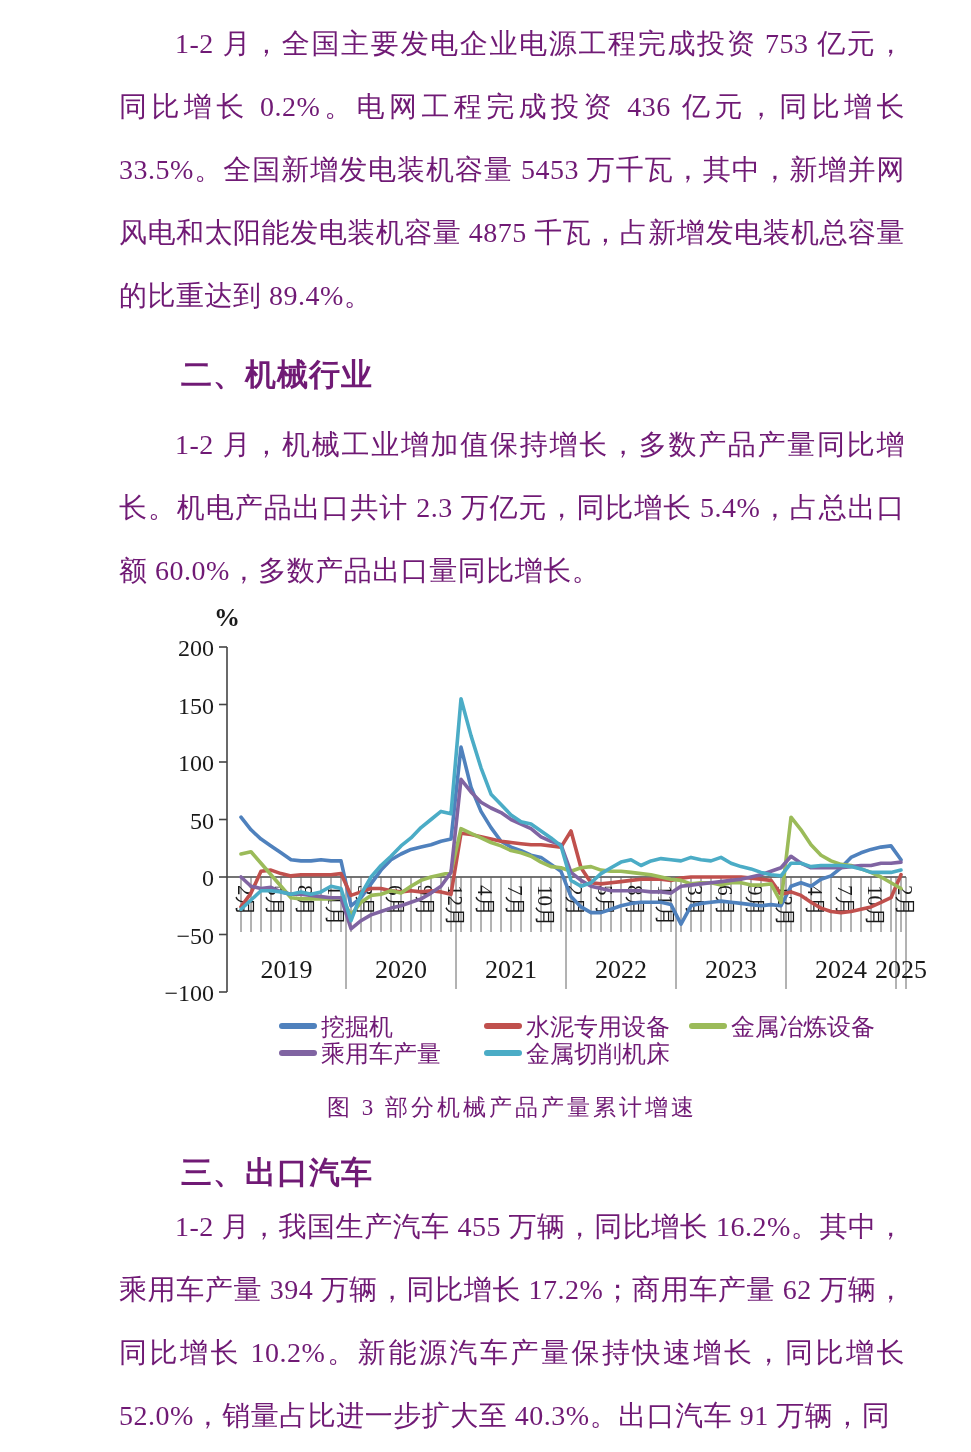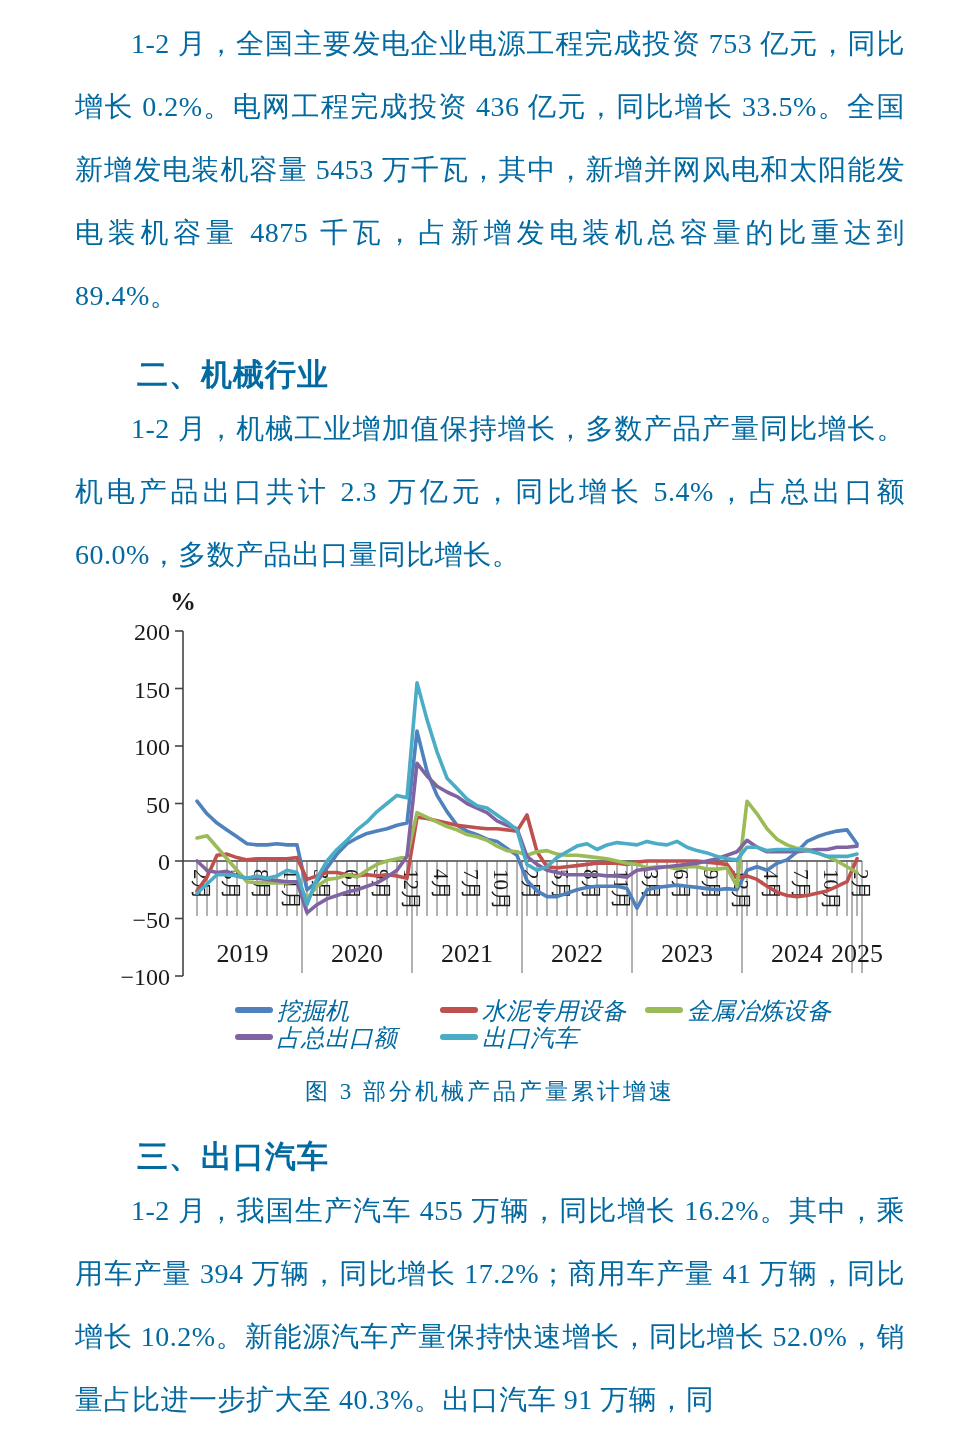--- a/index.html
+++ b/index.html
@@ -1,53 +1,53 @@
 <!DOCTYPE html>
 <html><head>
 <meta charset="utf-8">
 <style>
   html,body{margin:0;padding:0;background:#ffffff;}
   .page{
     position:relative;
     width:971px;height:1452px;
     box-sizing:border-box;
-    padding:12px 66px 0 75px;
+    padding:12px 66px 0 119px;
     background:#ffffff;
     overflow:hidden;
     font-family:"Liberation Serif","DejaVu Serif",serif;
-    color:#0369a1;
+    color:#701a75;
   }
   p.para{
     margin:0;
     font-size:28px;
     line-height:63px;
     text-align:justify;
     text-justify:inter-ideograph;
     text-indent:2em;
     letter-spacing:0.5px;
   }
   h2.sec{
     margin:26px 0 0 0;
     font-family:"Liberation Sans","DejaVu Sans",sans-serif;
     font-weight:700;
     font-size:31px;
     line-height:44px;
     text-indent:2em;
     letter-spacing:1px;
   }
-  h2.sec.first{}
+  h2.sec.first{margin-bottom:16px;}
   figure.fig{margin:0;padding:0;}
   .chart-wrap{margin-left:10px;}
   svg text{font-family:"Liberation Serif","DejaVu Serif",serif;fill:#1a1a1a;}
   .legend{
     margin:6px 0 0 150px;
     font-size:24px;
     line-height:27px;
   }
-  .legend-row{white-space:nowrap;font-style:italic;}
+  .legend-row{white-space:nowrap;}
   .legend-item{display:inline-block;vertical-align:top;}
   .legend-item.col{width:205px;}
   .legend-swatch{
     display:inline-block;
     width:38px;height:6px;border-radius:3px;
     vertical-align:middle;margin-right:4px;position:relative;top:-3px;
   }
   figcaption.cap{
     margin-top:22px;
     text-align:center;
@@ -192,23 +192,23 @@
           <text x="712" y="376" text-anchor="middle" font-size="26">2024</text>
           <text x="772" y="376" text-anchor="middle" font-size="26">2025</text>
           <polyline points="112,215.2 122,227.8 132,237.1 142,243.9 152,250.8 162,257.8 172,258.9 182,258.9 192,257.8 202,258.9 212,258.9 222,303.8 232,295.7 242,281.9 252,268.1 262,257.8 272,252.0 282,247.4 292,245.1 302,242.8 312,239.3 322,237.1 332,145.1 342,185.3 352,209.4 362,225.6 372,239.3 382,245.1 392,248.6 402,253.2 412,255.4 422,262.4 432,269.3 442,294.6 452,304.9 462,310.6 472,310.6 482,307.2 492,303.8 502,301.4 512,300.3 522,300.3 532,300.3 542,302.6 552,322.1 562,303.8 572,301.4 582,300.3 592,299.1 602,300.3 612,301.4 622,302.6 632,303.8 642,302.6 652,303.8 662,284.2 672,280.8 682,284.2 692,277.3 702,273.9 712,265.8 722,255.4 732,250.8 742,247.4 752,245.1 762,243.9 772,257.8" fill="none" stroke="#4F81BD" stroke-width="3.6" stroke-linejoin="round" stroke-linecap="round"></polyline>
           <polyline points="112,304.9 122,291.1 132,269.3 142,268.1 152,271.6 162,273.9 172,272.7 182,272.7 192,272.7 202,272.7 212,271.6 222,293.4 232,289.9 242,286.5 252,286.5 262,288.8 272,289.9 282,288.8 292,289.9 302,288.8 312,289.9 322,292.3 332,231.3 342,232.4 352,234.8 362,237.1 372,239.3 382,240.5 392,241.7 402,242.8 412,242.8 422,243.9 432,245.1 442,229.0 452,265.8 462,280.8 472,281.9 482,280.8 492,279.6 502,278.4 512,277.3 522,277.3 532,277.3 542,278.4 552,276.1 562,275.0 572,275.0 582,275.0 592,275.0 602,275.0 612,275.0 622,276.1 632,277.3 642,278.4 652,292.3 662,289.9 672,293.4 682,300.3 692,306.1 702,309.5 712,310.6 722,309.5 732,307.2 742,304.9 752,300.3 762,295.7 772,272.7" fill="none" stroke="#C0504D" stroke-width="3.6" stroke-linejoin="round" stroke-linecap="round"></polyline>
           <polyline points="112,252.0 122,249.7 132,261.2 142,272.7 152,284.2 162,295.7 172,296.9 182,296.9 192,296.9 202,296.9 212,295.7 222,312.9 232,300.3 242,293.4 252,292.3 262,288.8 272,291.1 282,284.2 292,278.4 302,275.0 312,272.7 322,270.4 332,226.7 342,231.3 352,235.9 362,240.5 372,243.9 382,248.6 392,250.8 402,254.3 412,260.1 422,264.6 432,265.8 442,269.3 452,265.8 462,264.6 472,268.1 482,269.3 492,269.3 502,270.4 512,271.6 522,272.7 532,275.0 542,277.3 552,278.4 562,281.9 572,280.8 582,280.8 592,283.1 602,280.8 612,280.8 622,283.1 632,283.1 642,281.9 652,300.3 662,215.2 672,227.8 682,242.8 692,253.2 702,258.9 712,262.4 722,263.5 732,266.9 742,270.4 752,275.0 762,280.8 772,286.5" fill="none" stroke="#9BBB59" stroke-width="3.6" stroke-linejoin="round" stroke-linecap="round"></polyline>
           <polyline points="112,275.0 122,284.2 132,286.5 142,285.4 152,289.9 162,292.3 172,292.3 182,293.4 192,294.6 202,295.7 212,295.7 222,326.8 232,318.7 242,312.9 252,309.5 262,306.1 272,303.8 282,300.3 292,296.9 302,291.1 312,284.2 322,270.4 332,177.3 342,189.9 352,200.3 362,206.0 372,210.6 382,217.5 392,222.1 402,226.7 412,234.8 422,239.3 432,242.8 442,270.4 452,278.4 462,284.2 472,286.5 482,288.8 492,288.8 502,288.8 512,288.8 522,289.9 532,289.9 542,291.1 552,284.2 562,283.1 572,281.9 582,280.8 592,279.6 602,278.4 612,277.3 622,275.0 632,272.7 642,269.3 652,265.8 662,254.3 672,261.2 682,265.8 692,265.8 702,265.8 712,265.8 722,264.6 732,263.5 742,263.5 752,261.2 762,261.2 772,260.1" fill="none" stroke="#8064A2" stroke-width="3.6" stroke-linejoin="round" stroke-linecap="round"></polyline>
           <polyline points="112,307.2 122,298.0 132,288.8 142,288.8 152,289.9 162,292.3 172,289.9 182,292.3 192,289.9 202,284.2 212,286.5 222,318.7 232,292.3 242,275.0 252,263.5 262,254.3 272,243.9 282,235.9 292,225.6 302,217.5 312,209.4 322,211.8 332,96.8 342,133.6 352,165.8 362,192.2 372,202.6 382,212.9 392,219.8 402,222.1 412,229.0 422,235.9 432,243.9 442,278.4 452,284.2 462,280.8 472,271.6 482,265.8 492,260.1 502,257.8 512,263.5 522,258.9 532,256.6 542,257.8 552,258.9 562,255.4 572,257.8 582,258.9 592,255.4 602,261.2 612,264.6 622,266.9 632,270.4 642,272.7 652,273.9 662,261.2 672,261.2 682,264.6 692,263.5 702,263.5 712,263.5 722,264.6 732,266.9 742,270.4 752,270.4 762,270.4 772,268.1" fill="none" stroke="#4BACC6" stroke-width="3.6" stroke-linejoin="round" stroke-linecap="round"></polyline>
         </svg>
       <div class="legend" id="chart-legend">
           <div class="legend-row"><span class="legend-item col"><span class="legend-swatch" style="background: rgb(79, 129, 189);"></span><span>挖掘机</span></span><span class="legend-item col"><span class="legend-swatch" style="background: rgb(192, 80, 77);"></span><span>水泥专用设备</span></span><span class="legend-item"><span class="legend-swatch" style="background: rgb(155, 187, 89);"></span><span>金属冶炼设备</span></span></div>
-          <div class="legend-row"><span class="legend-item col"><span class="legend-swatch" style="background: rgb(128, 100, 162);"></span><span>占总出口额</span></span><span class="legend-item col"><span class="legend-swatch" style="background: rgb(75, 172, 198);"></span><span>出口汽车</span></span></div>
+          <div class="legend-row"><span class="legend-item col"><span class="legend-swatch" style="background: rgb(128, 100, 162);"></span><span>乘用车产量</span></span><span class="legend-item col"><span class="legend-swatch" style="background: rgb(75, 172, 198);"></span><span>金属切削机床</span></span></div>
         </div>
     </div>
     <figcaption class="cap">图 3 部分机械产品产量累计增速</figcaption>
   </figure>
 
   <h2 class="sec">三、出口汽车</h2>
 
-  <p class="para">1-2 月，我国生产汽车 455 万辆，同比增长 16.2%。其中，乘用车产量 394 万辆，同比增长 17.2%；商用车产量 41 万辆，同比增长 10.2%。新能源汽车产量保持快速增长，同比增长 52.0%，销量占比进一步扩大至 40.3%。出口汽车 91 万辆，同</p>
+  <p class="para">1-2 月，我国生产汽车 455 万辆，同比增长 16.2%。其中，乘用车产量 394 万辆，同比增长 17.2%；商用车产量 62 万辆，同比增长 10.2%。新能源汽车产量保持快速增长，同比增长 52.0%，销量占比进一步扩大至 40.3%。出口汽车 91 万辆，同</p>
 
 </div>
 
 </body></html>

